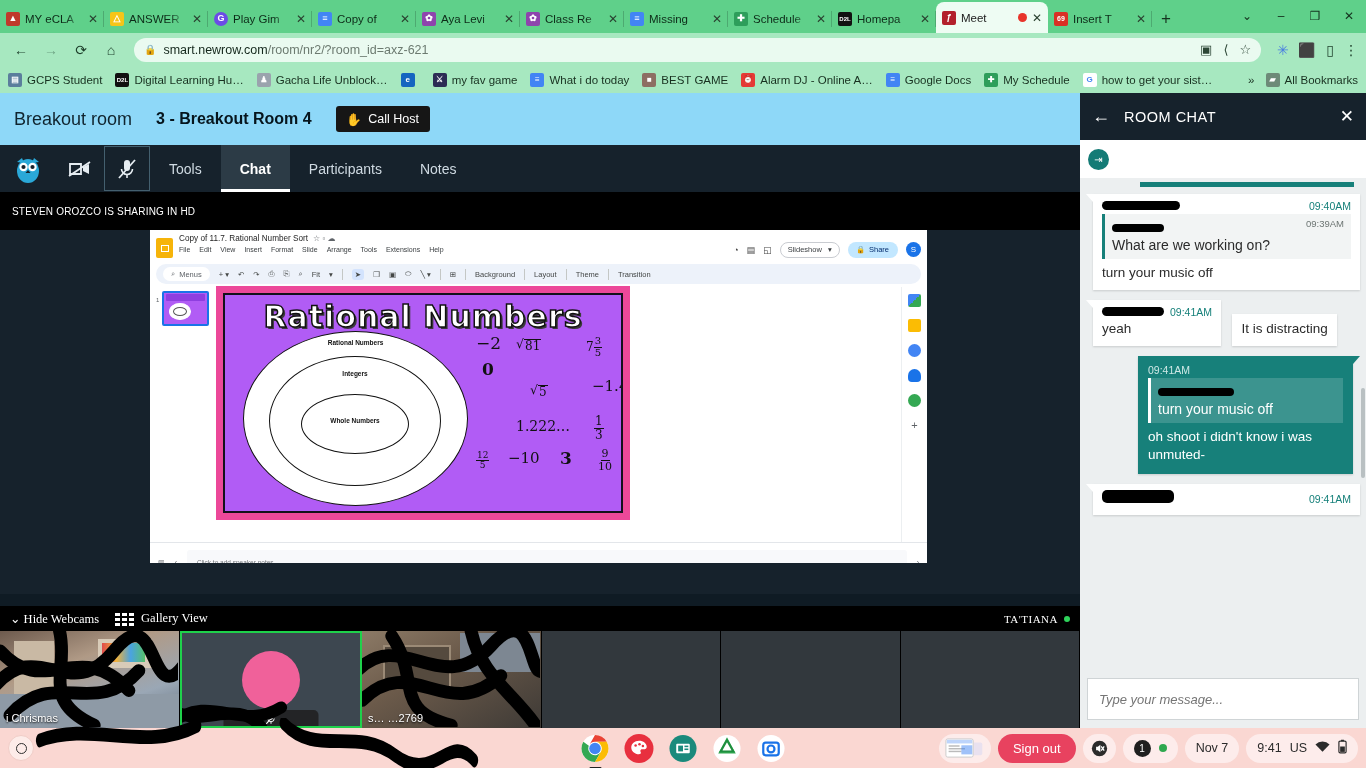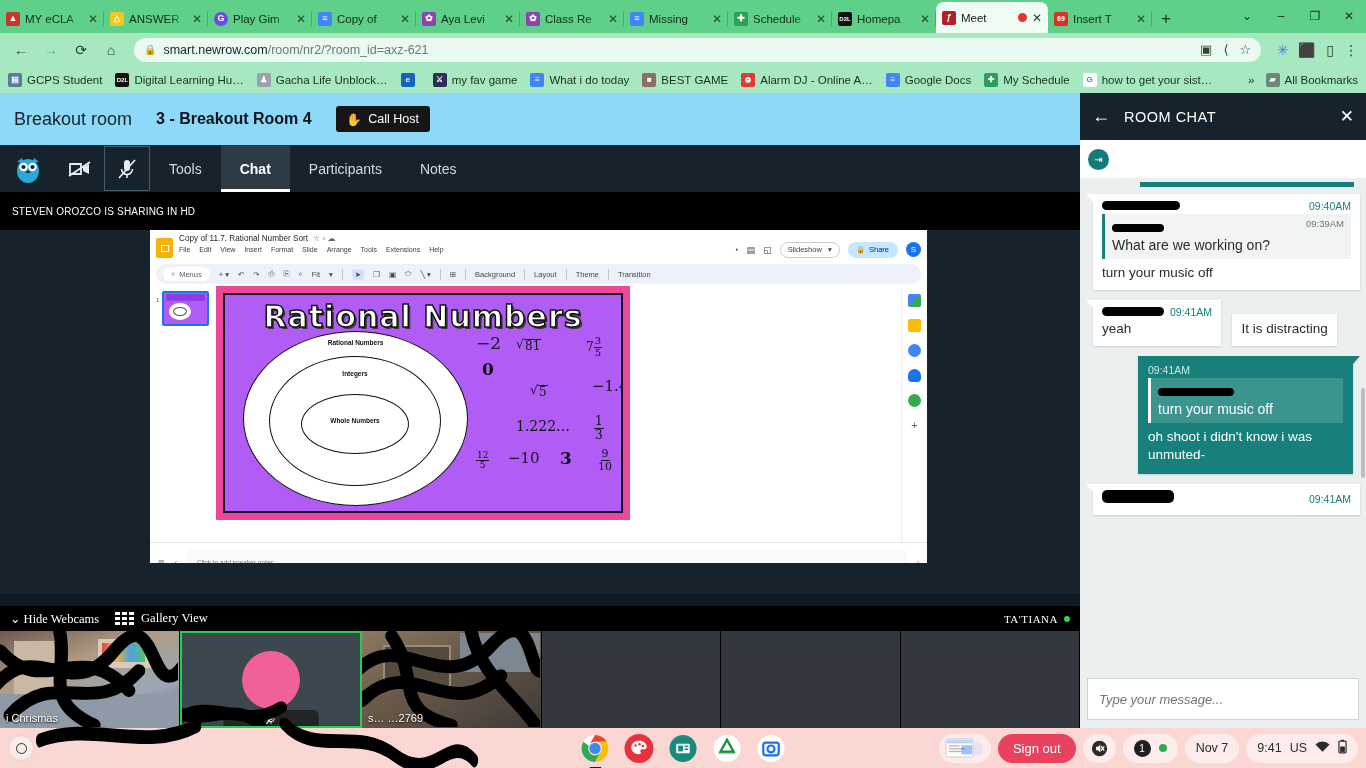--- a/index.html
+++ b/index.html
@@ -253,21 +253,21 @@
   }
   .frac { display: inline-flex; flex-direction: column; align-items: center; vertical-align: middle; line-height: 1.05; }
   .frac .num { border-bottom: 1.1px solid #111; padding: 0 1px; }
   .rad { display: inline-flex; align-items: flex-start; }
   .rad .sym { font-size: 1.05em; }
   .rad .val { border-top: 1.1px solid #111; padding: 0 1px; margin-top: 1px; }
 
   
   .camstrip { position: absolute; left: 0; bottom: 0; width: 1080px; height: 122px; background: #000; }
   .camhdr { height: 25px; display: flex; align-items: center; padding: 0 10px; gap: 16px; color: #fff; font-size: 12.5px; font-family: Liberation Serif, serif; }
-  .camhdr .gv { display: flex; align-items: center; gap: 7px; }
+  .camhdr .gv { display: flex; align-items: flex-end; gap: 7px; }
   .grid3 { display: grid; grid-template-columns: repeat(3,5px); grid-template-rows: repeat(3,3px); gap: 2px; }
   .grid3 i { background: #fff; display: block; }
   .speaker { margin-left: auto; display: flex; align-items: center; gap: 6px; font-size: 11px; letter-spacing: .5px; }
   .speaker .dot { width: 6px; height: 6px; border-radius: 50%; background: #2fd35b; }
   .camrow { display: flex; height: 97px; }
   .cam { flex: 1; position: relative; overflow: hidden; border-right: 1px solid #000; }
   .cam.active { border: 2px solid #1fd14b; }
   .camname {
     position: absolute; left: 6px; bottom: 4px; color: #fff; font-size: 11px;
     text-shadow: 0 1px 2px #000; white-space: nowrap;

